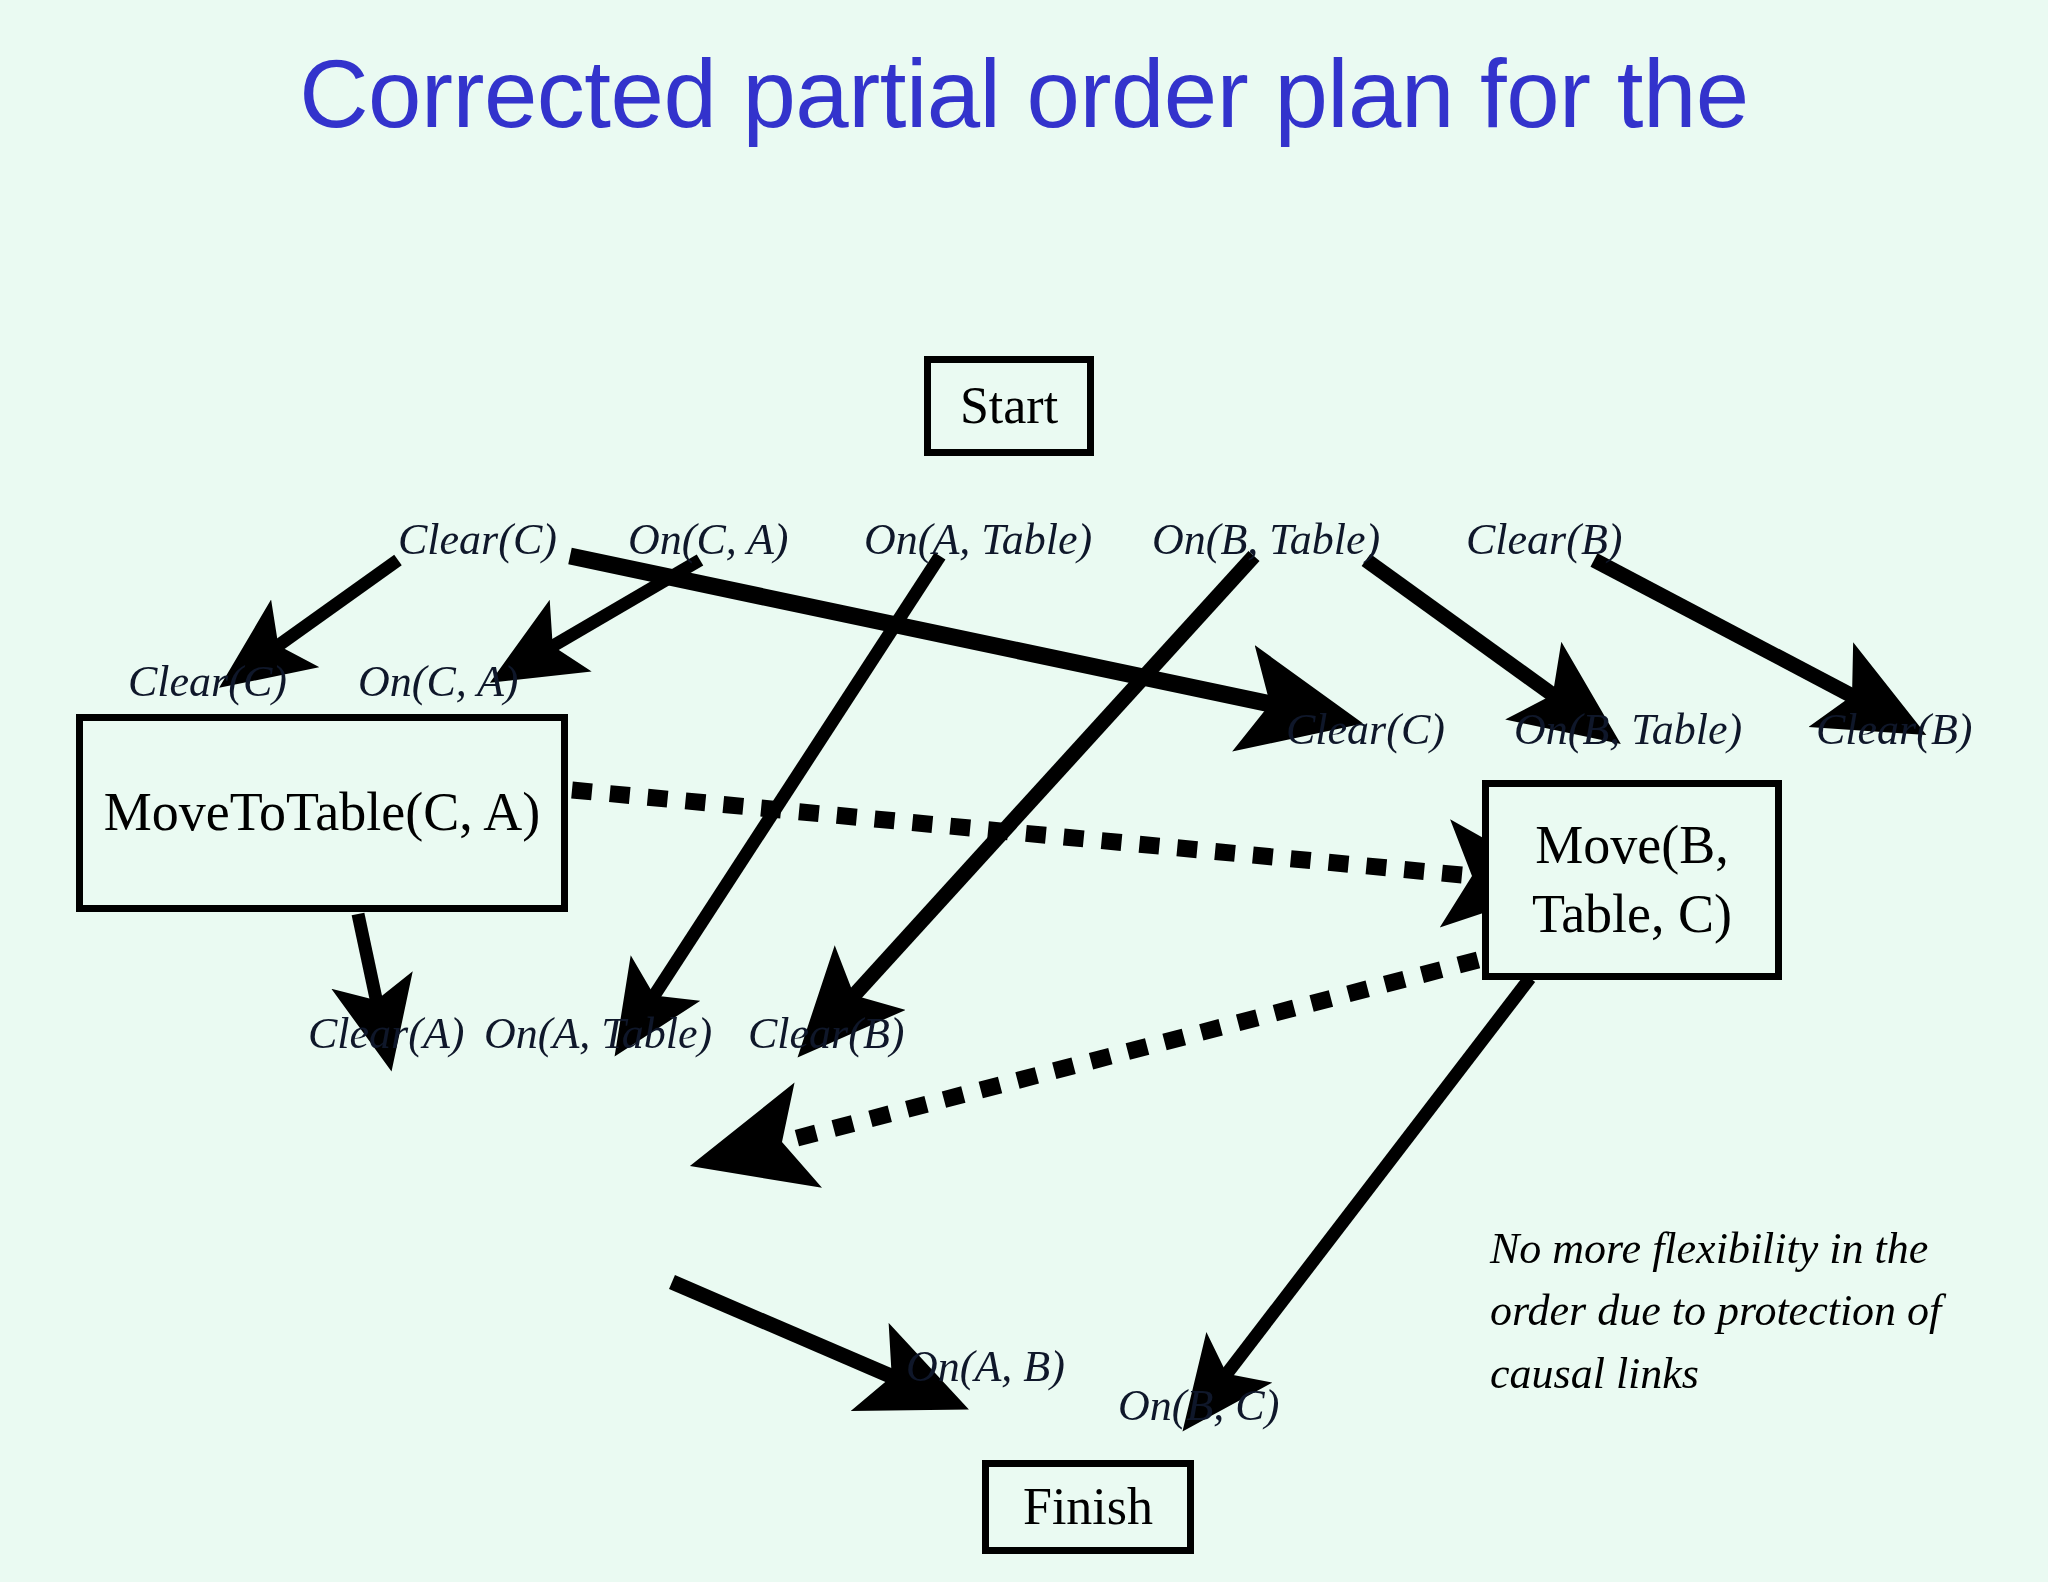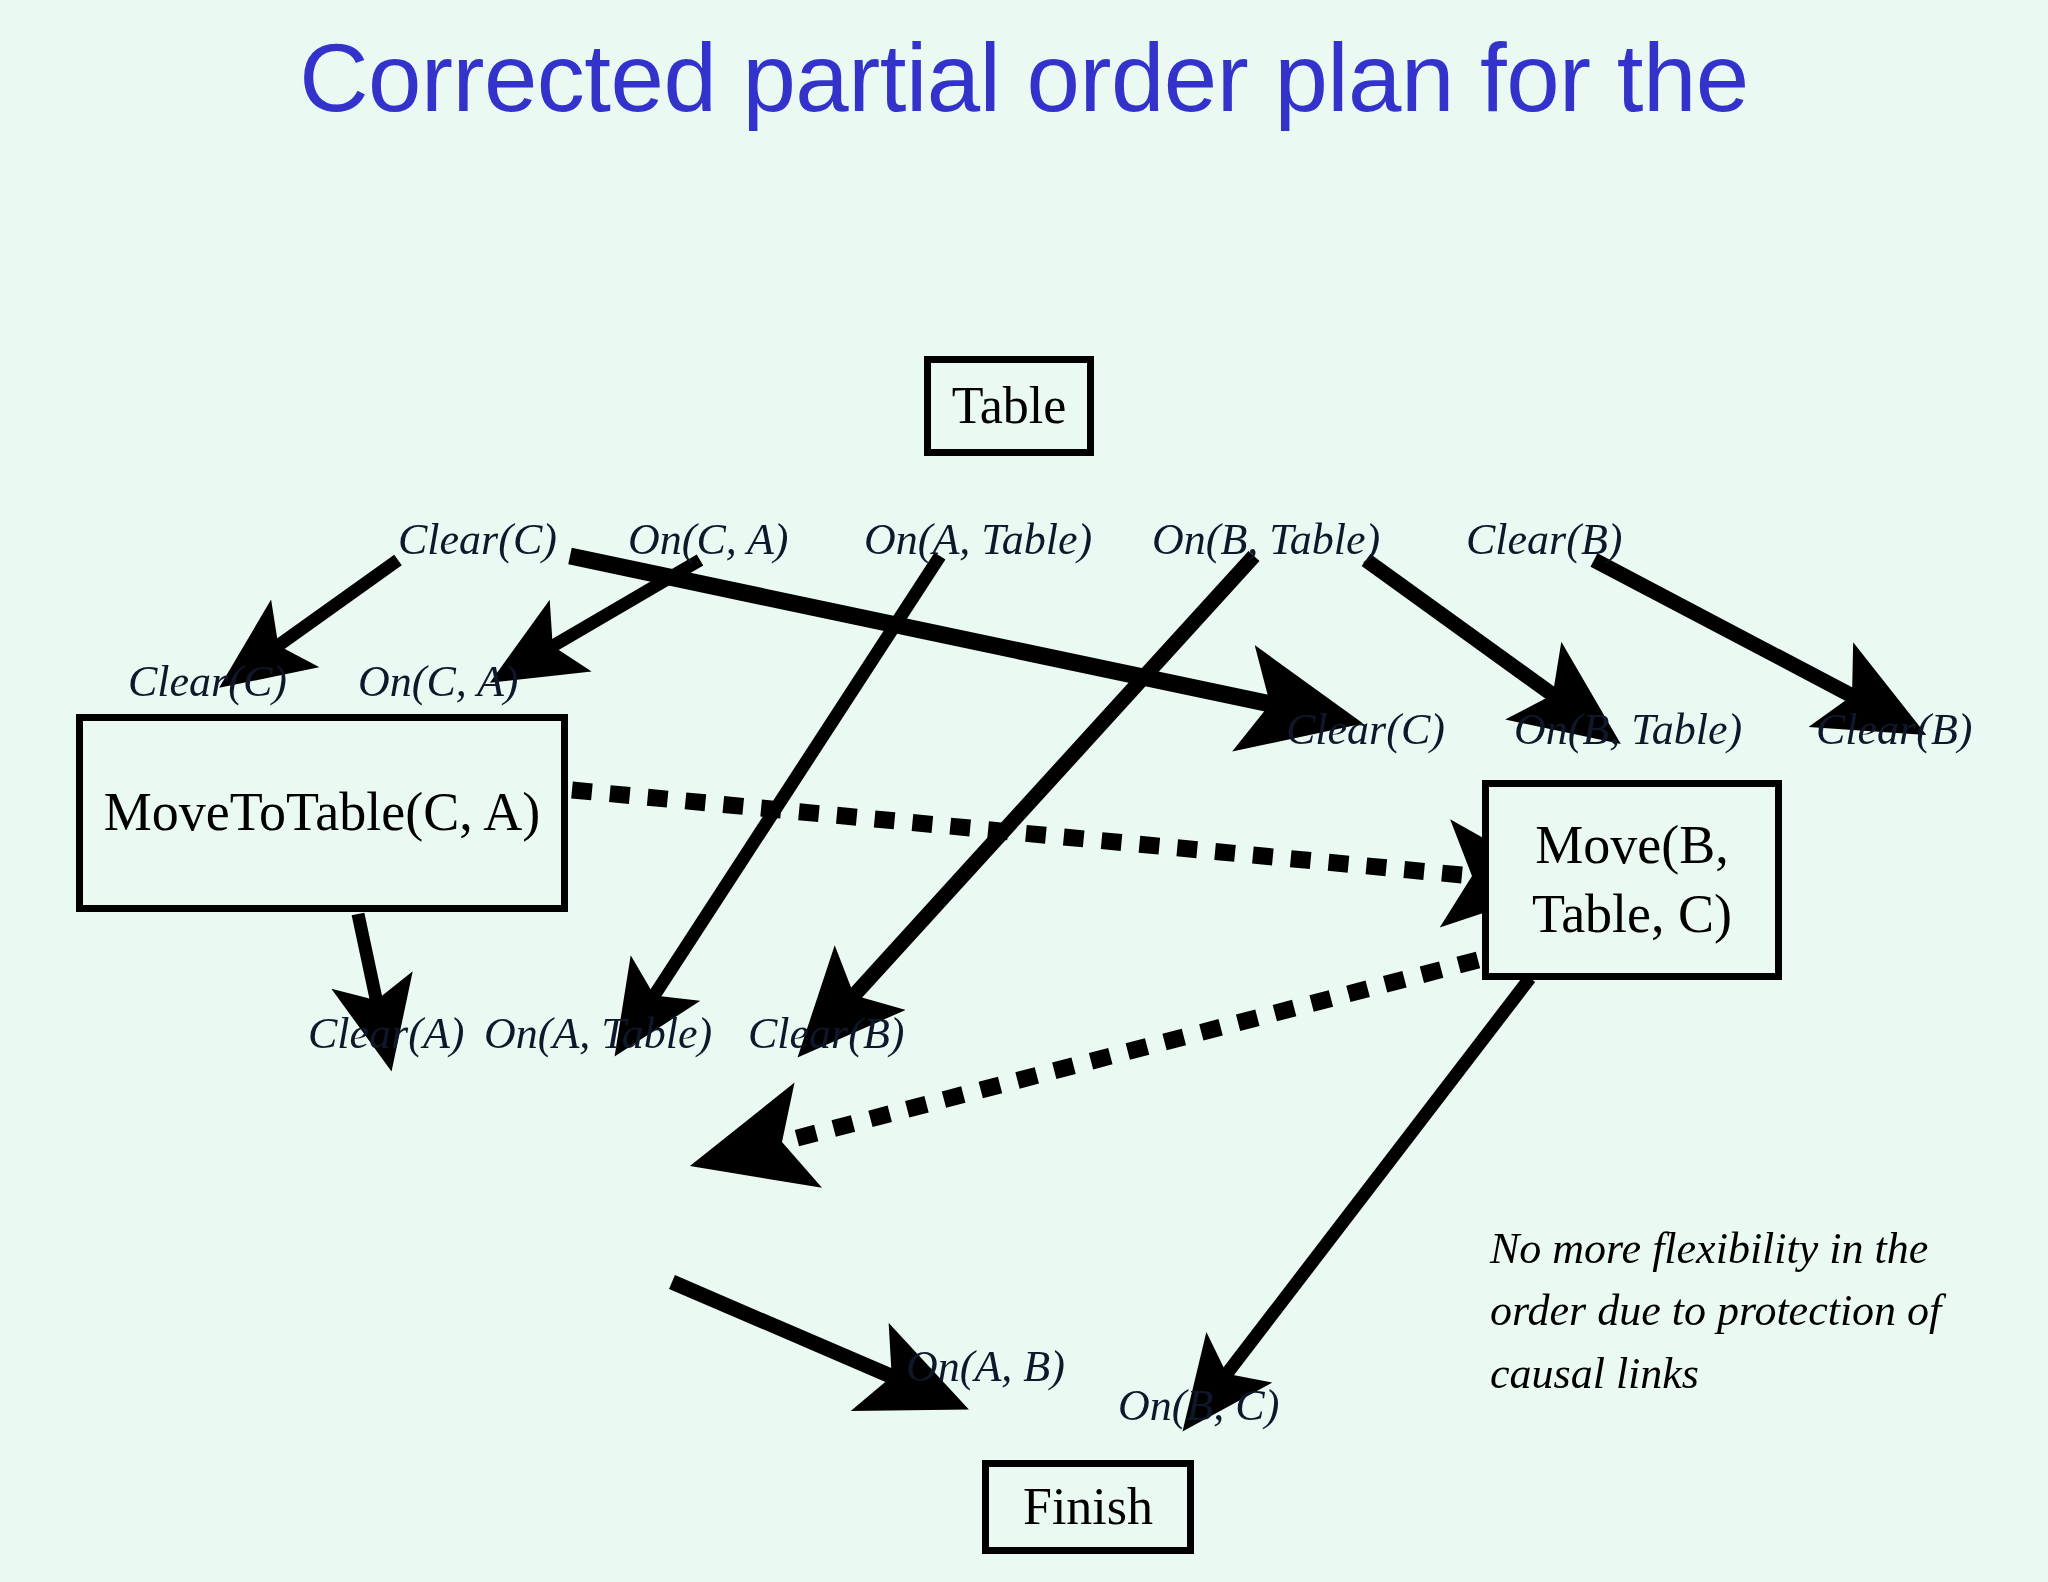--- a/index.html
+++ b/index.html
@@ -27,21 +27,21 @@
     position: absolute;
     left: 0;
     top: 0;
     width: 2048px;
     text-align: center;
     color: #3333cc;
     font-family: "Liberation Sans", "DejaVu Sans", sans-serif;
     font-size: 96px;
     line-height: 1.45;
     letter-spacing: -0.5px;
-    padding-top: 8px;
+    padding-top: 24px;
     box-sizing: border-box;
   }
   #title .l1 { display: block; }
   #title .l2 { display: block; }
 
   
   #arrows {
     position: absolute;
     left: 0; top: 0;
     width: 2048px;
@@ -136,21 +136,21 @@
     <line x1="672" y1="1282" x2="900" y2="1380" stroke="#000" stroke-width="15" marker-end="url(#ah)"></line>
 
     <line x1="1530" y1="978" x2="1222" y2="1380" stroke="#000" stroke-width="13" marker-end="url(#ah)"></line>
 
     <line x1="572" y1="790" x2="1472" y2="876" stroke="#000" stroke-width="17" stroke-dasharray="20 18" stroke-linecap="butt" marker-end="url(#ahd)"></line>
 
     <line x1="1478" y1="960" x2="782" y2="1142" stroke="#000" stroke-width="17" stroke-dasharray="20 18" stroke-linecap="butt" marker-end="url(#ahd)"></line>
   </svg>
 
   <div class="node terminal" id="node-start">
-    <span>Table</span>
+    <span>Start</span>
   </div>
 
   <div class="node action" id="node-movetotable-c-a">
     <span>MoveToTable(C, A)</span>
   </div>
 
   <div class="node action" id="node-move-b-table-c">
     <span>Move(B, Table, C)</span>
   </div>
 

